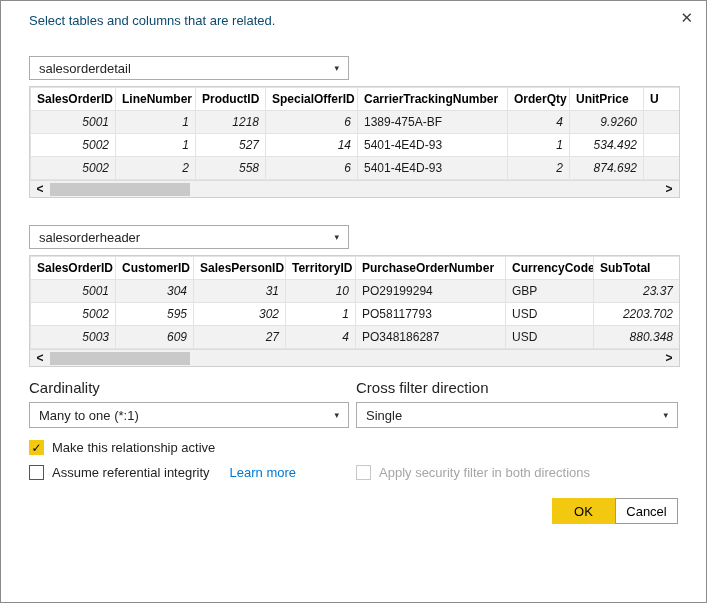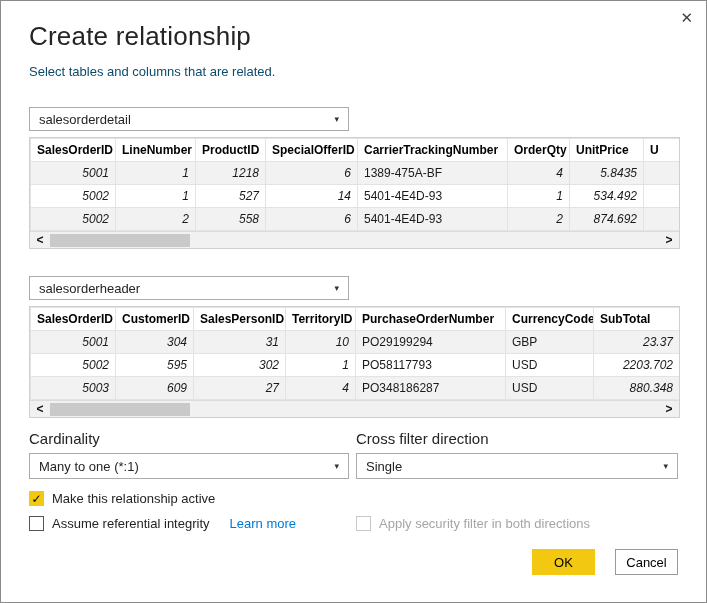--- a/index.html
+++ b/index.html
@@ -43,30 +43,29 @@
   .box.dis { border-color:#c8c8c8; }
   .chklabel { font-size:13px; }
   .chk.disabled { cursor:default; }
   .chk.disabled .chklabel { color:#a6a6a6; }
   .chkrow { display:flex; align-items:center;text-align:right; }
   .link { color:var(--link,#0078d4); font-size:13px; margin-left:20px; cursor:pointer; text-decoration:none; }
 
   .footer { margin-top:18px; display:flex; justify-content:flex-end; gap:0; }
   .btn { width:63px; height:26px; font-size:13px; font-family:inherit; cursor:pointer; }
   .btn.ok { background:var(--accent,#f2c811); border:1px solid var(--accent,#f2c811); color:#000; }
-  .btn.cancel { background:#fff; border:1px solid #9a9a9a; color:#000;margin-left:20px; }
+  .btn.cancel { background:#fff; border:1px solid #9a9a9a; color:#000; }
 </style>
 </head>
 <body>
 
 <div class="dialog">
 
   <span class="close">✕</span>
 
-  <h1 class="title">Create relationship</h1>
   <div class="subtitle">Select tables and columns that are related.</div>
 
   <div class="select dd">
     <span>salesorderdetail</span>
     <span class="caret">▾</span>
   </div>
 
   <div class="grid-outer">
     <div class="grid-clip">
         <table>
@@ -93,21 +92,21 @@
             </tr>
           </thead>
           <tbody>
             <tr class="shaded">
               <td class="num">5001</td>
               <td class="num">1</td>
               <td class="num">1218</td>
               <td class="num">6</td>
               <td>1389-475A-BF</td>
               <td class="num">4</td>
-              <td class="num">5.8435</td>
+              <td class="num">9.9260</td>
               <td></td>
             </tr>
             <tr>
               <td class="num">5002</td>
               <td class="num">1</td>
               <td class="num">527</td>
               <td class="num">14</td>
               <td>5401-4E4D-93</td>
               <td class="num">1</td>
               <td class="num">534.492</td>

